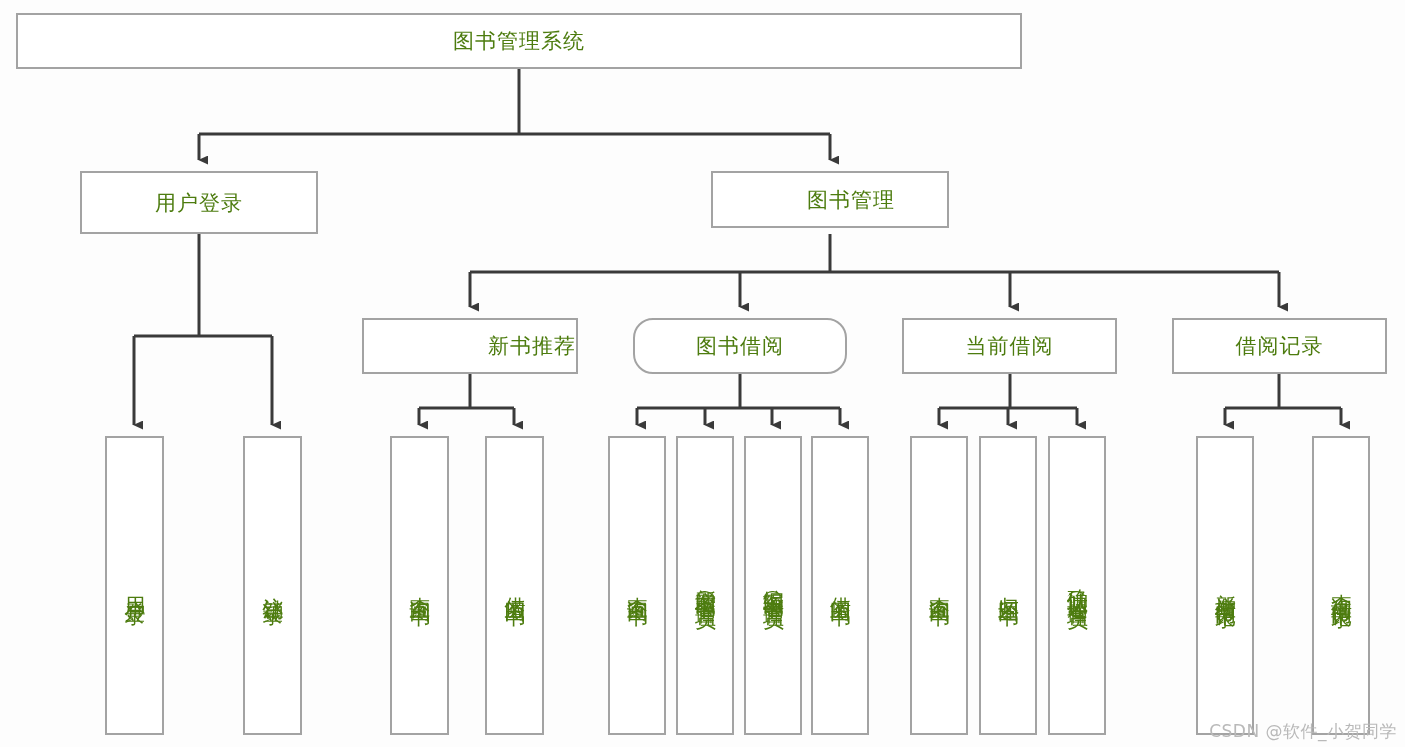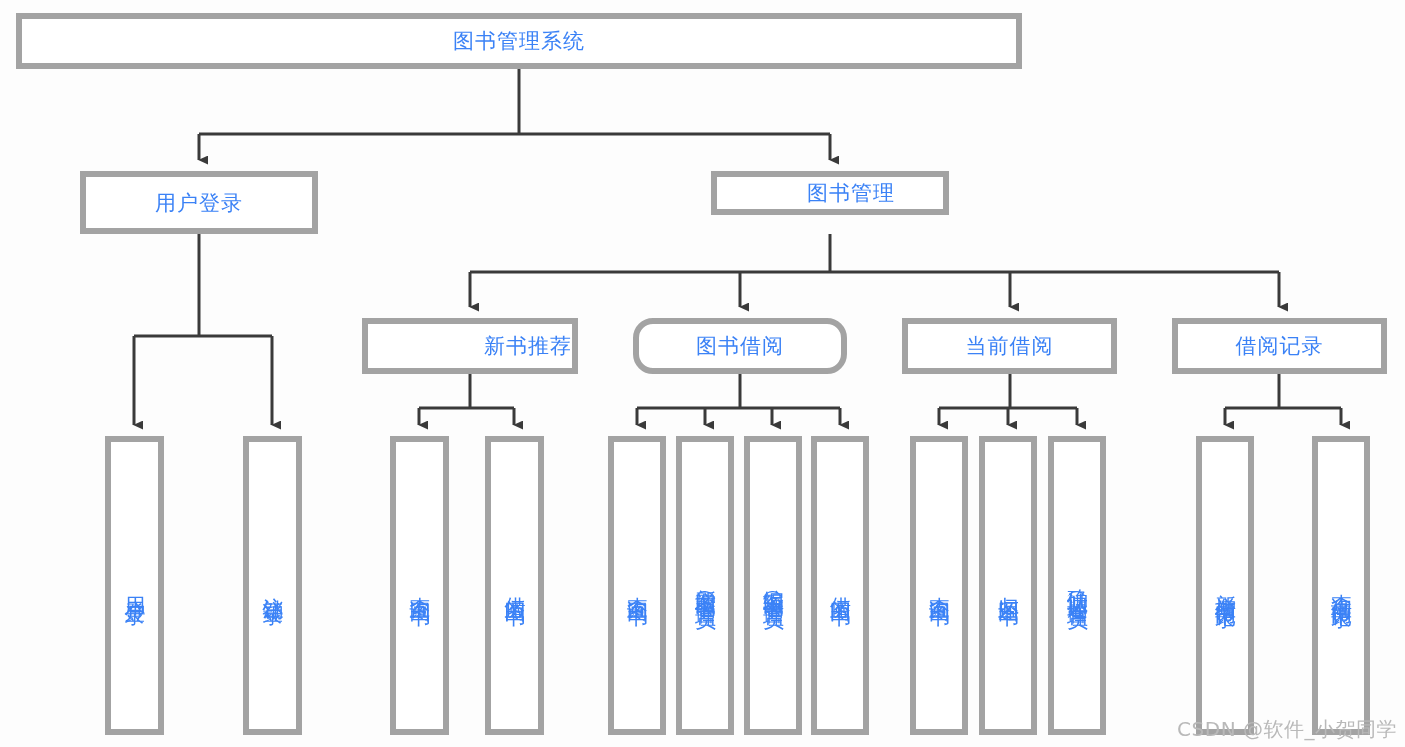--- a/index.html
+++ b/index.html
@@ -22,25 +22,25 @@
     left: 0;
     top: 0;
     width: 1405px;
     height: 747px;
     pointer-events: none;
   }
   .node {
     position: absolute;
     box-sizing: border-box;
     background: #ffffff;
-    border: 6px solid #a3a3a3;
+    border: 2px solid #a3a3a3;
     display: flex;
     align-items: center;
     justify-content: center;
-    color: #3b82f6;
+    color: #4d7c0f;
   }
   .node.h {
     font-size: 21px;
     letter-spacing: 1px;
   }
   .node.v {
     font-size: 21px;
   }
   .node.v .vtext {
     writing-mode: vertical-rl;
@@ -51,21 +51,21 @@
     display: block;
   }
   .node .htext {
     white-space: nowrap;
     display: block;
   }
   #watermark {
     position: absolute;
     right: 8px;
     bottom: 4px;
-    font-size: 20px;
+    font-size: 17px;
     color: #b9b9b9;
     white-space: nowrap;
     letter-spacing: 0.5px;
   }
 </style>
 </head>
 <body>
 
 <div id="canvas">
 
@@ -121,21 +121,21 @@
     </g>
   </svg>
 
   <div class="node h" style="left:16px; top:13px; width:1006px; height:56px;">
     <span class="htext">图书管理系统</span>
   </div>
 
   <div class="node h" style="left:80px; top:171px; width:238px; height:63px;">
     <span class="htext">用户登录</span>
   </div>
-  <div class="node h" style="left:711px; top:171px; width:238px; height:44px;padding-left:42px;">
+  <div class="node h" style="left:711px; top:171px; width:238px; height:57px;padding-left:42px;">
     <span class="htext">图书管理</span>
   </div>
 
   <div class="node h" style="left:362px; top:318px; width:216px; height:56px;justify-content:flex-end;">
     <span class="htext">新书推荐</span>
   </div>
   <div class="node h" style="left:633px; top:318px; width:214px; height:56px;border-radius:20px;">
     <span class="htext">图书借阅</span>
   </div>
   <div class="node h" style="left:902px; top:318px; width:215px; height:56px;justify-content:center;">

